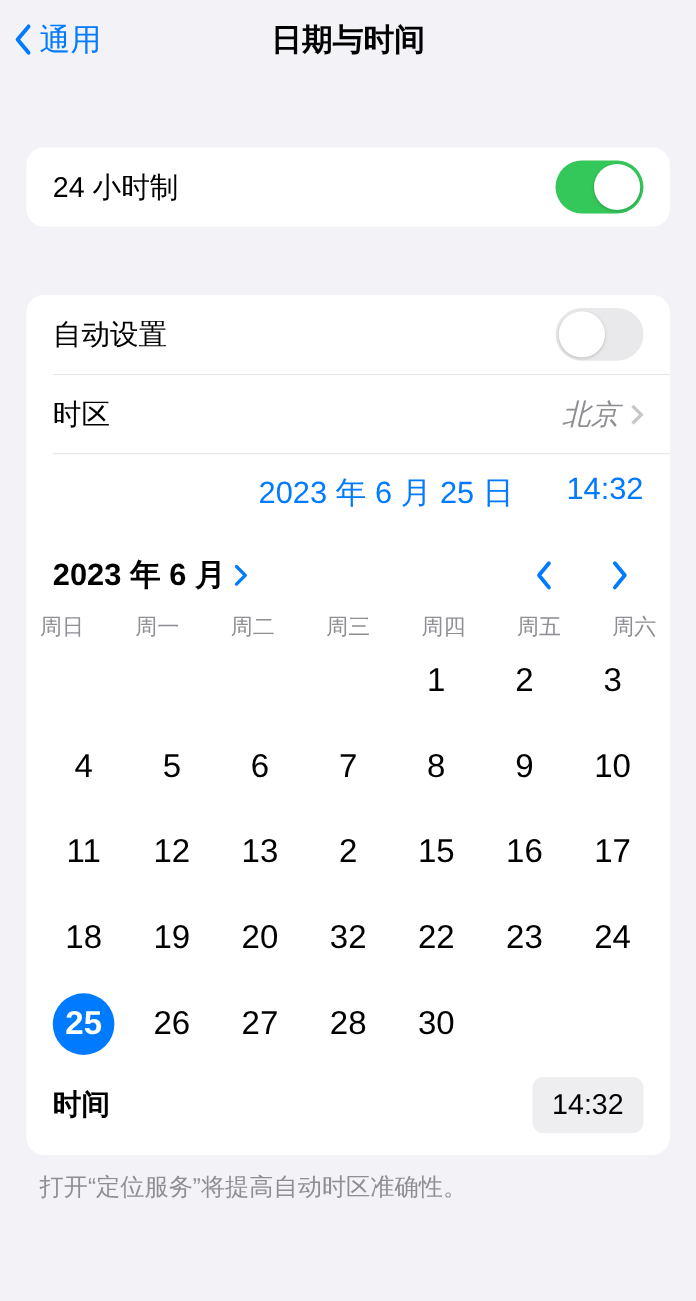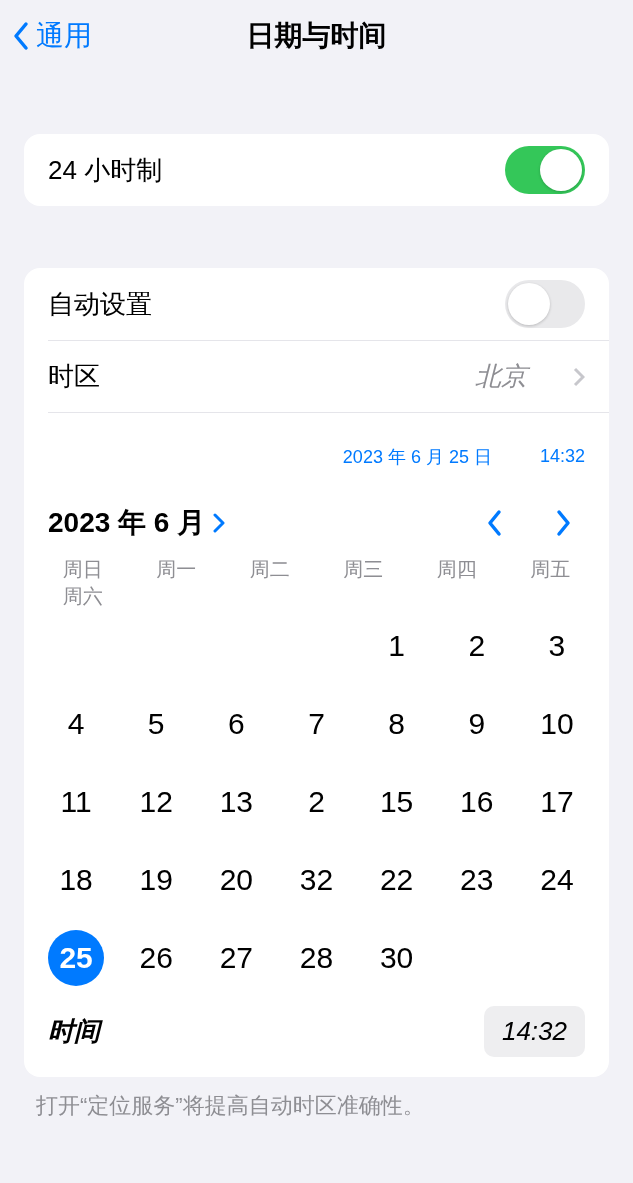--- a/index.html
+++ b/index.html
@@ -42,21 +42,21 @@
     }
     .group.first { margin-top: 62px; }
     .group.second { margin-top: 62px; }
     .row {
       display: flex;
       align-items: center;
       padding: 0 24px;
       height: 72px;
       font-size: 26px;
     }
-    .row + .row { border-top: 1px solid #e5e5ea; margin-left: 24px; padding-left: 0; gap: 36px; }
+    .row + .row { border-top: 1px solid #e5e5ea; margin-left: 24px; padding-left: 0; }
     .row .label { flex: 1; }
     .row .value { color: #8e8e93; font-size: 26px; margin-right: 10px; font-style: italic; }
 
     .toggle {
       width: 80px; height: 48px;
       border-radius: 24px;
       position: relative;
     }
     .toggle.on { background: #34c759; }
     .toggle.off { background: #e9e9eb; }
@@ -69,24 +69,24 @@
       box-shadow: 0 1px 3px rgba(0,0,0,0.2);
     }
     .toggle.on .knob { right: 3px; }
     .toggle.off .knob { left: 3px; }
 
     .chev-right { width: 12px; height: 20px; }
     .chev-right path { stroke: #c7c7cc; stroke-width: 3; fill: none; }
 
     .datetime-row {
       display: flex;
-      align-items: center;
+      align-items: flex-start;
       padding: 16px 24px 0 24px;
       height: 72px;
-      font-size: 18px;
+      font-size: 28px;
       border-top: 1px solid #e5e5ea;
       margin-left: 24px;
       padding-left: 0;
     }
     .datetime-row .spacer { flex: 1; }
     .datetime-row .date-val { color: #007aff; margin-right: 48px; }
     .datetime-row .time-val { color: #007aff; }
 
     .month-row {
       display: flex;
@@ -97,22 +97,23 @@
     }
     .month-row .month { font-weight: 700; }
     .month-row .month-chev { color: #007aff; margin-left: 8px; display: flex; align-items: center; }
     .month-row .flex { flex: 1; }
     .month-row .nav-btn { width: 44px; display: flex; justify-content: center; align-items: center; }
     .nav-svg { width: 18px; height: 30px; }
     .nav-svg path { stroke: #007aff; stroke-width: 3.5; fill: none; stroke-linecap: round; stroke-linejoin: round; }
 
     .weekdays {
       display: grid;
-      grid-template-columns: repeat(6, 1fr);
+      grid-template-columns: repeat(7, 1fr);
       padding: 0 12px 6px 12px;
+      gap: 46px;
     }
     .weekday {
       text-align: center;
       font-size: 20px;
       color: #8e8e93;
       font-weight: 500;
     }
     .cal {
       display: grid;
       grid-template-columns: repeat(7, 1fr);
@@ -133,21 +134,20 @@
       border-radius: 50%;
     }
     .day.selected .num { background: #007aff; color: #ffffff; font-weight: 600; }
 
     .time-row {
       display: flex;
       align-items: center;
       padding: 10px 24px 20px 24px;
       font-size: 26px;
       font-weight: 600;
-      font-style: italic;
     }
     .time-row .flex { flex: 1; }
     .time-pill {
       background: #eeeef0;
       border-radius: 10px;
       padding: 10px 18px;
       font-size: 26px;
       font-weight: 500;
     }
 

